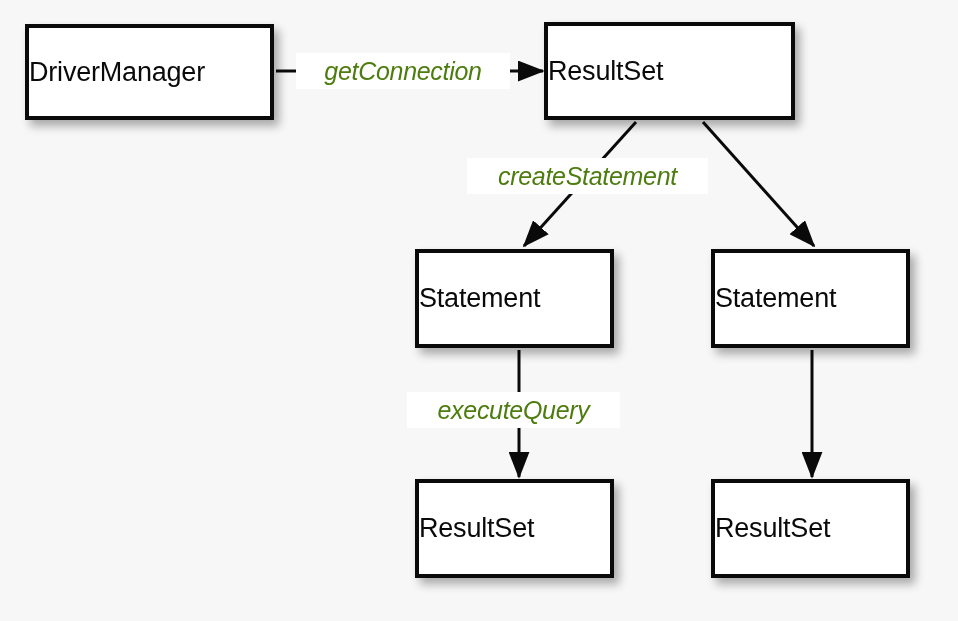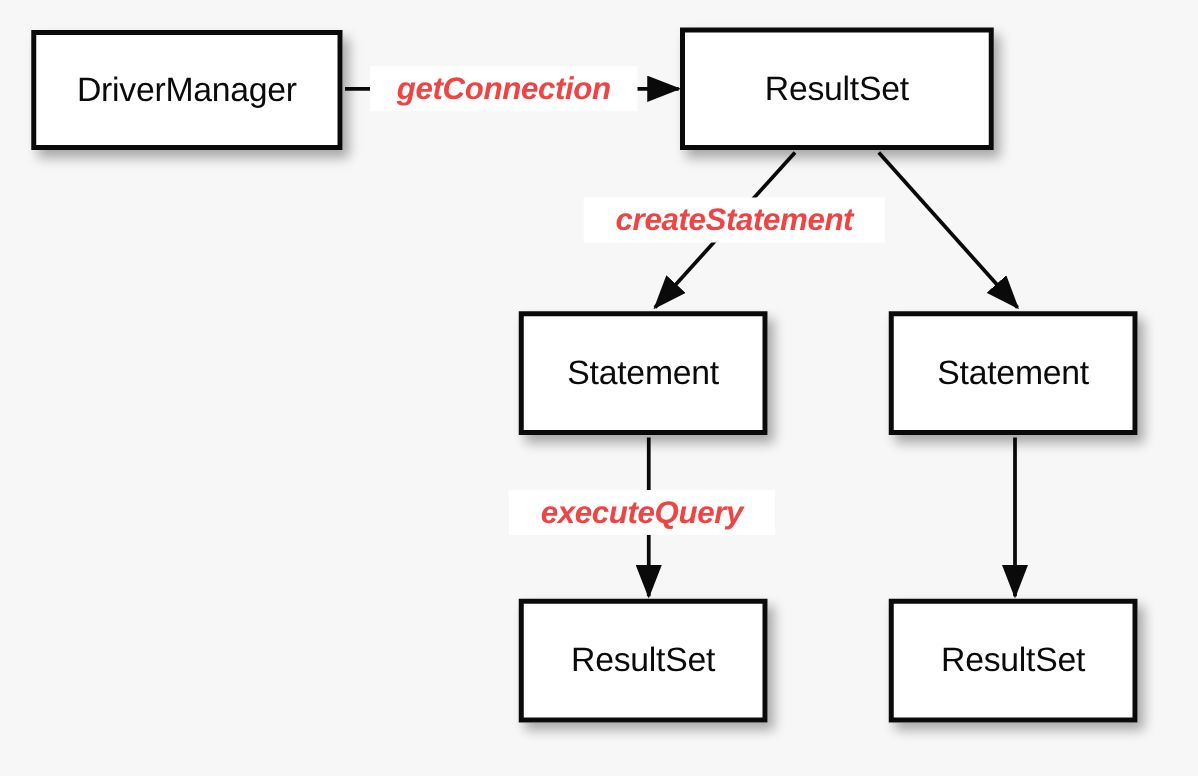--- a/index.html
+++ b/index.html
@@ -31,21 +31,20 @@
   }
   
   .node {
     position: absolute;
     z-index: 3;
     background: #ffffff;
     border: 4px solid #0a0a0a;
     box-sizing: border-box;
     display: flex;
     align-items: center;
-    justify-content: center;
     box-shadow: 5px 6px 9px rgba(0,0,0,0.32);
   }
   .node-label {
     font-family: "Liberation Sans", sans-serif;
     font-size: 27px;
     font-weight: 400;
     color: #0a0a0a;
     letter-spacing: -0.2px;
     line-height: 1;
     white-space: nowrap;
@@ -56,23 +55,23 @@
     z-index: 4;
     background: #ffffff;
     display: flex;
     align-items: center;
     justify-content: center;
     box-sizing: border-box;
   }
   .edge-label-text {
     font-family: "Liberation Sans", sans-serif;
     font-style: italic;
-    font-weight: 700;
+    font-weight: 400;
     font-size: 25px;
-    color: #ef4444;
+    color: #4d7c0f;
     letter-spacing: -0.3px;
     line-height: 1;
     white-space: nowrap;
   }
 </style>
 </head>
 <body>
 
 <div id="canvas">
 

